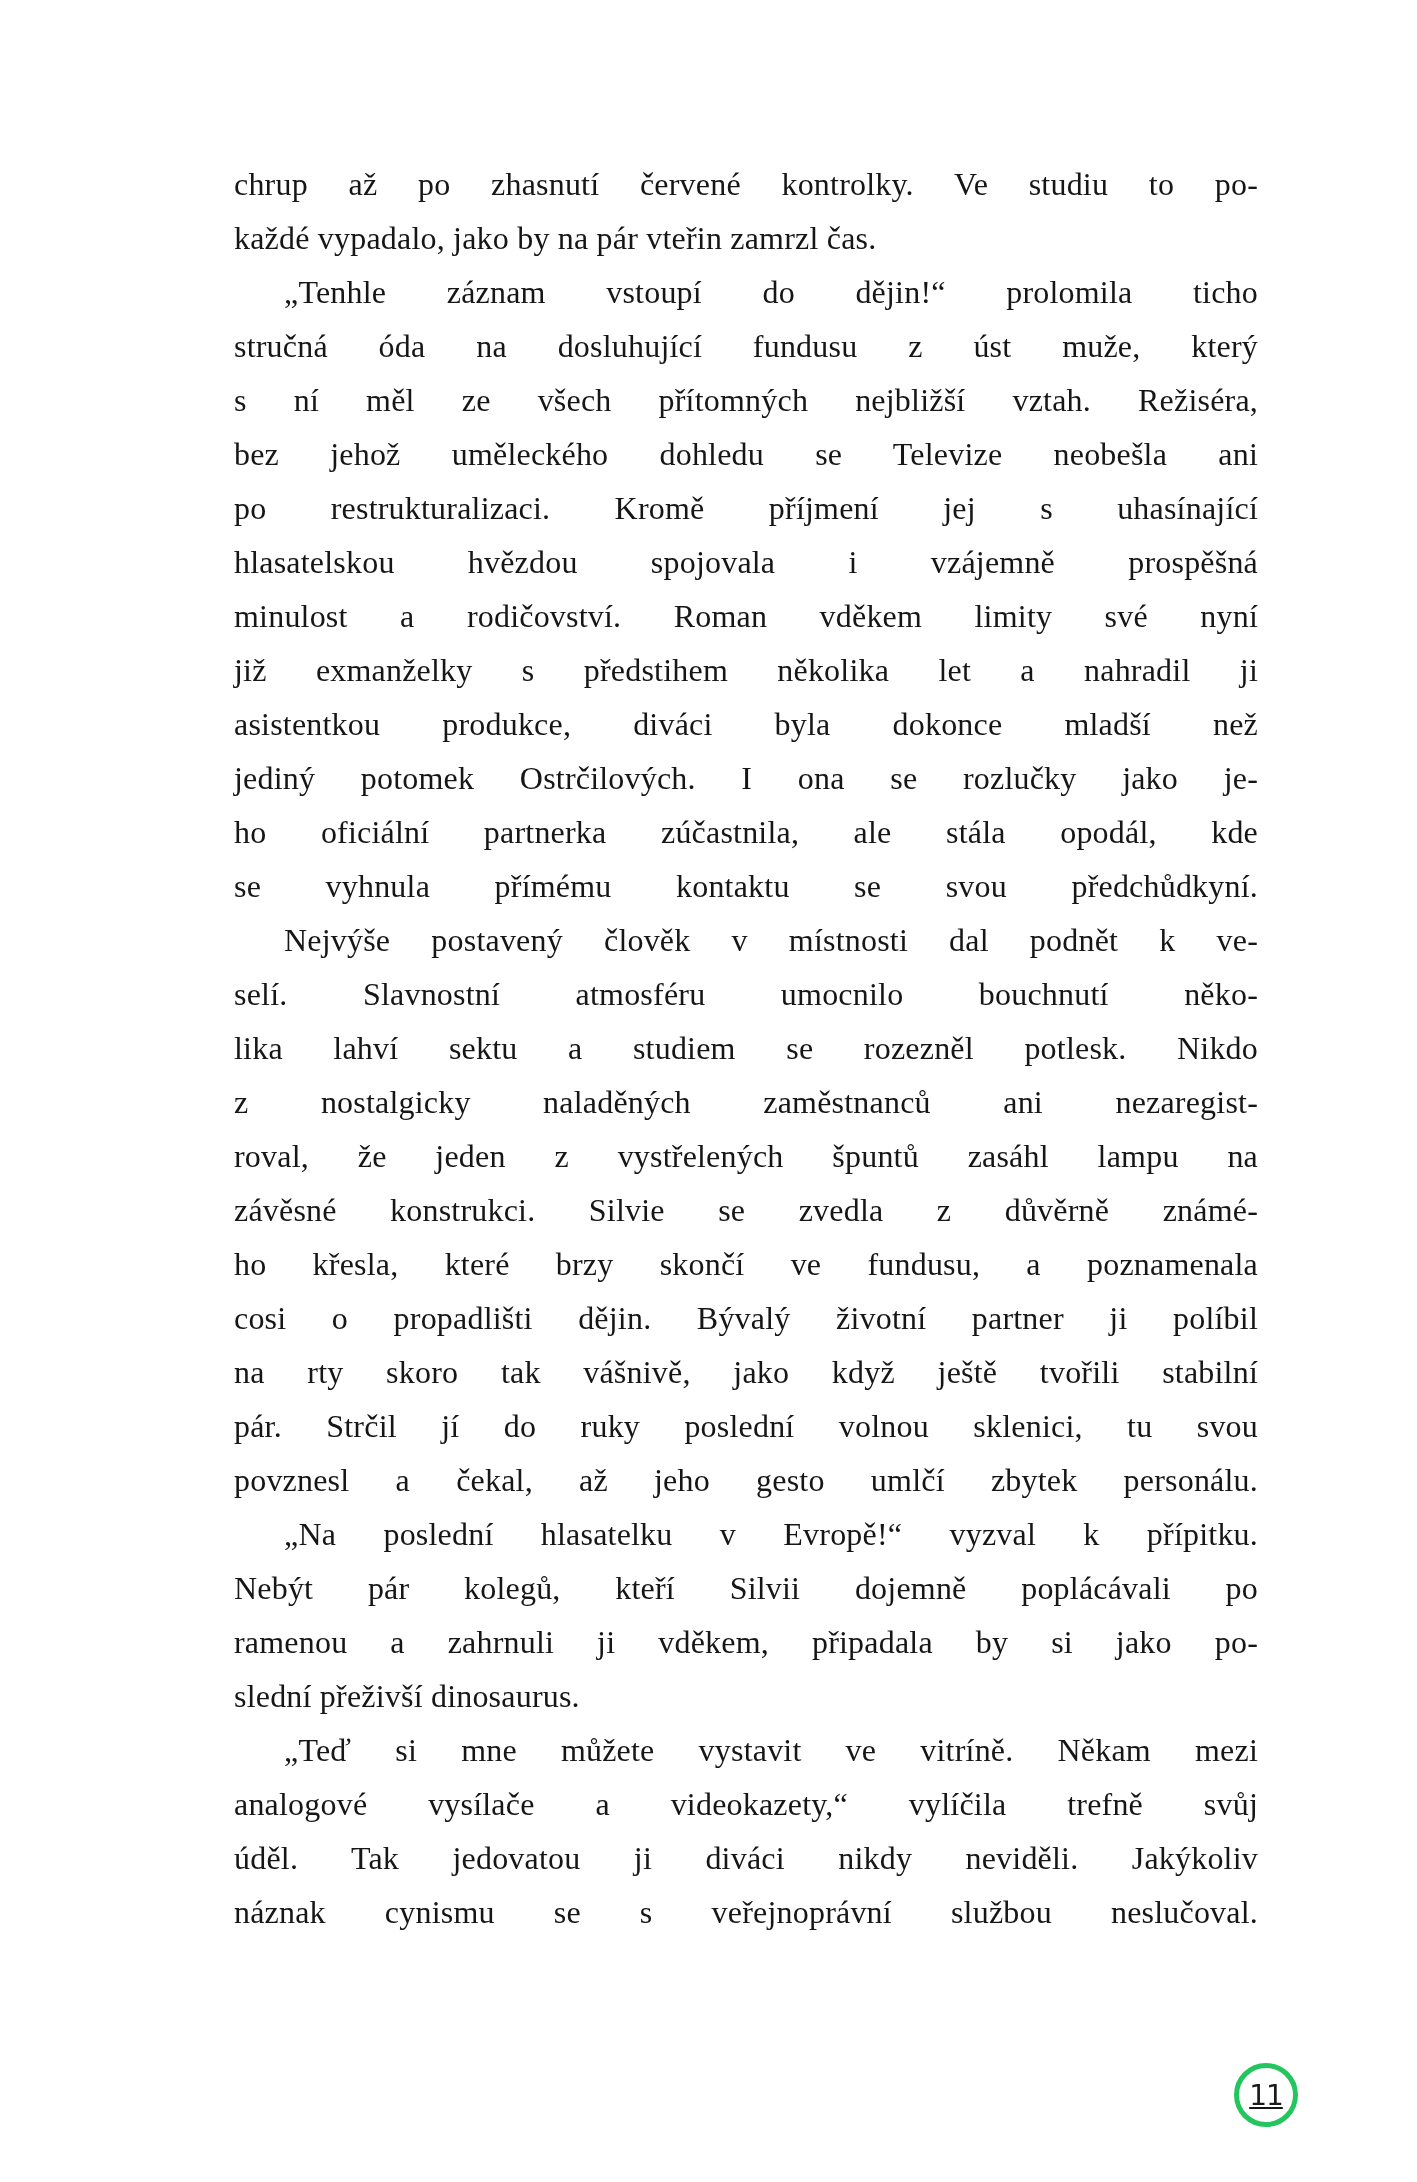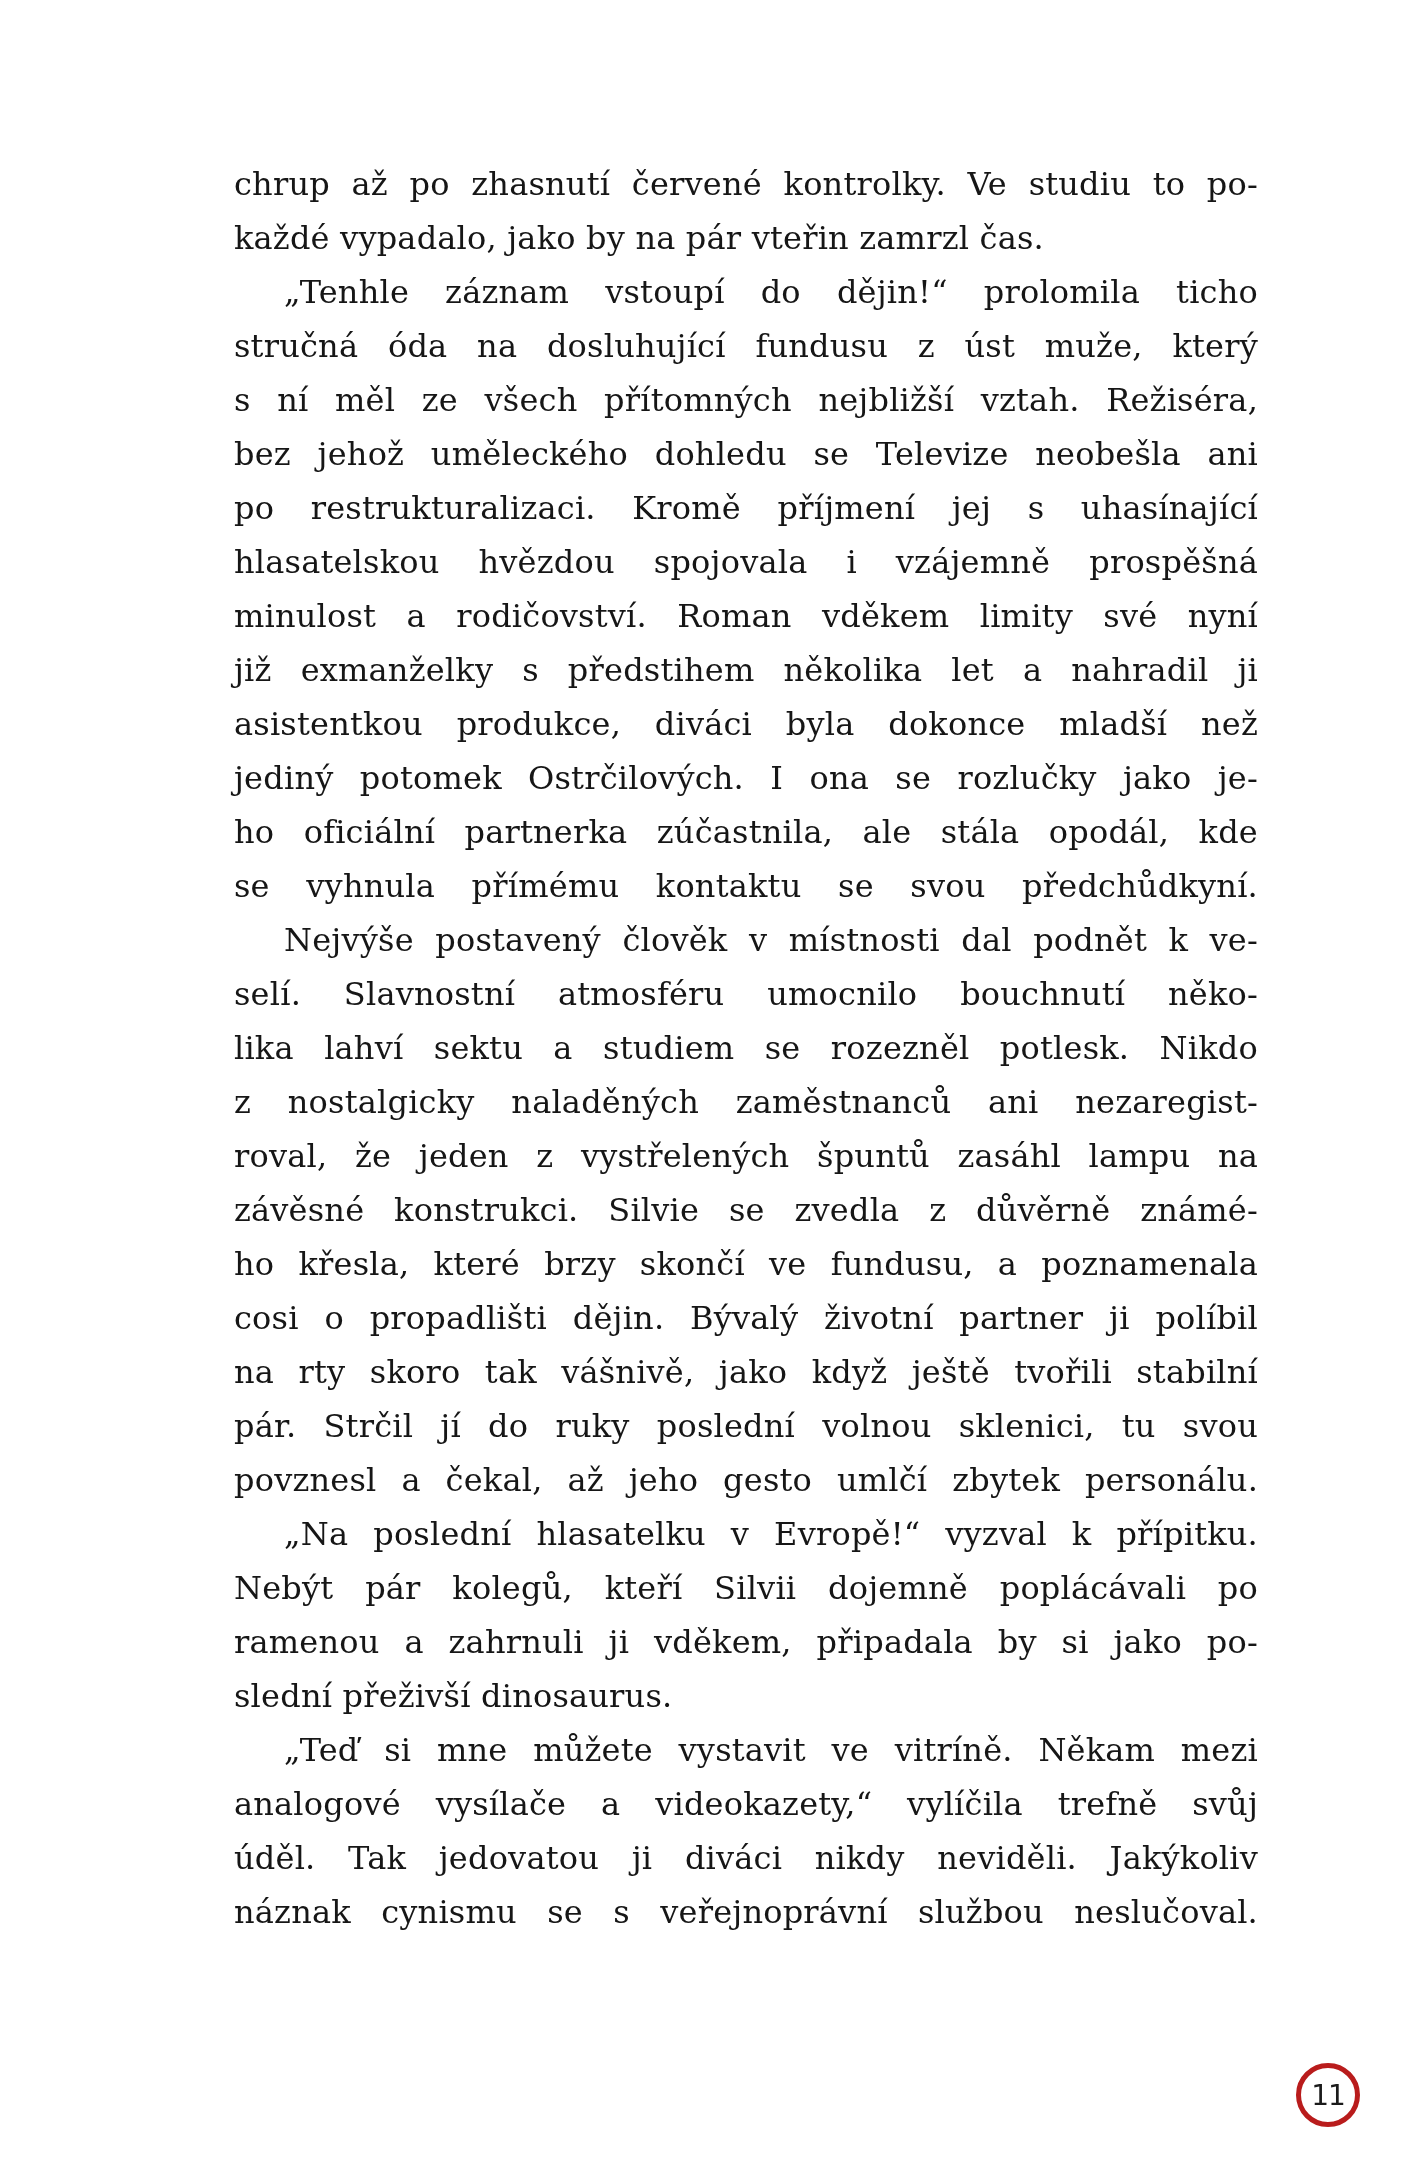--- a/index.html
+++ b/index.html
@@ -26,38 +26,40 @@
     margin: 0;
     padding: 0;
   }
   .line {
     font-size: 32px;
     line-height: 54px;
     white-space: normal;
     text-align: justify;
     text-align-last: justify;
     letter-spacing: 0.2px;
+    font-family: Liberation Serif, serif;
   }
   .line.indent {
     text-indent: 50px;
   }
   .line.short {
     text-align-last: left;
   }
   .page-number-badge {
     position: absolute;
-    left: 1296px;
+    left: 1234px;
     top: 2063px;
     width: 54px;
     height: 54px;
-    border: 5px solid #b91c1c;
+    border: 5px solid #22c55e;
     border-radius: 50%;
     display: flex;
     align-items: center;
     justify-content: center;
+    text-decoration: underline;
   }
   .page-number-badge span {
     font-family: "DejaVu Sans", sans-serif;
     font-size: 28px;
     color: #1b1b1b;
     letter-spacing: -1px;
   }
 </style>
 </head>
 <body>

